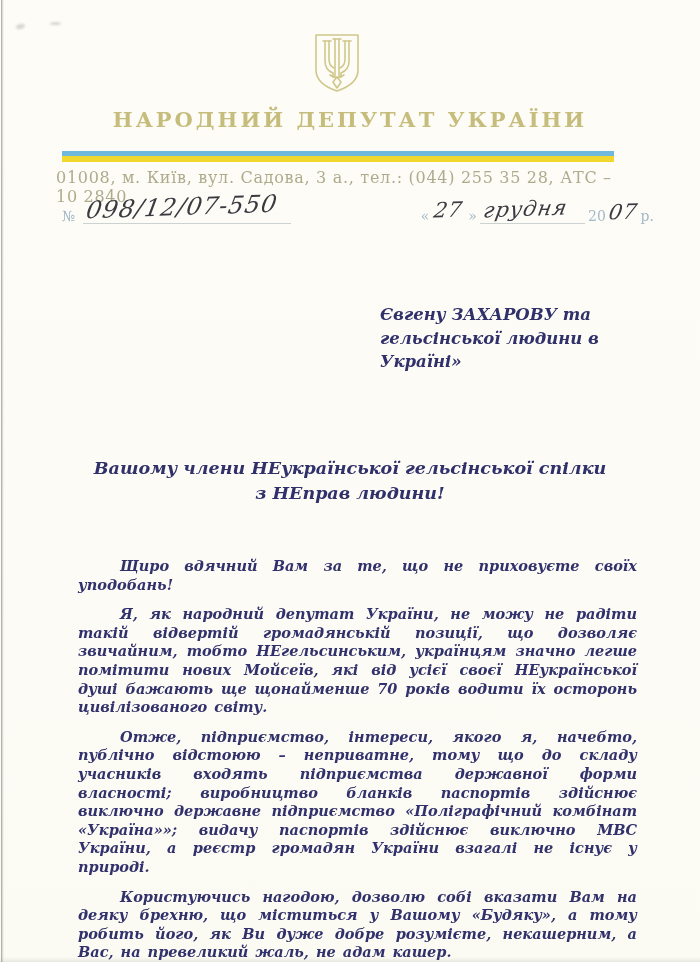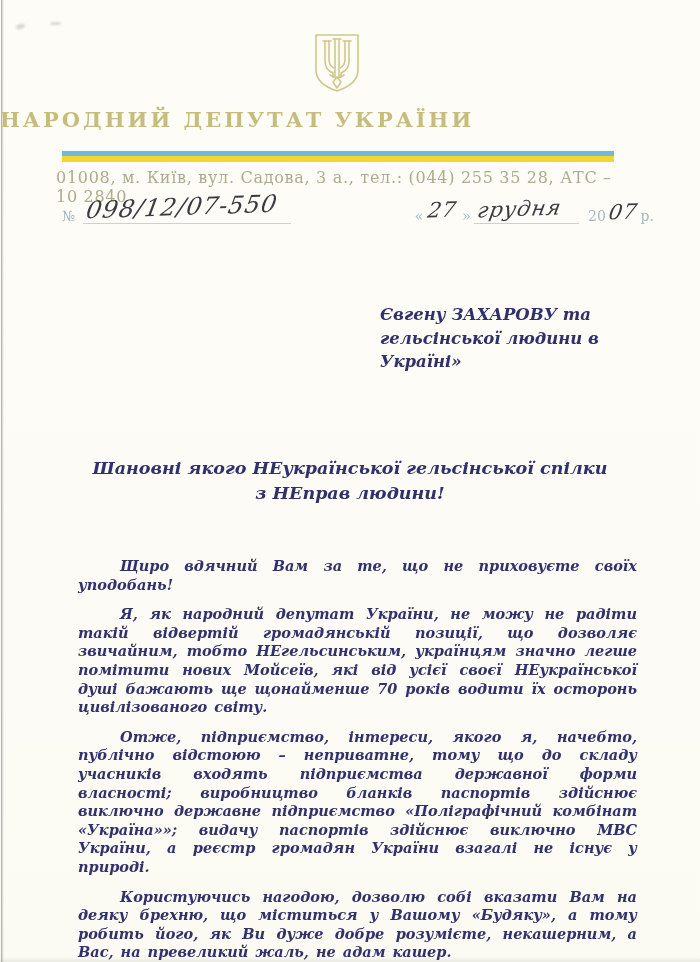--- a/index.html
+++ b/index.html
@@ -21,21 +21,21 @@
     background: linear-gradient(to top, rgba(150,150,140,.18), transparent);
   }
   .smudge { position: absolute; background: rgba(120,120,122,.28); filter: blur(1px); border-radius: 50%; }
   .smudge.s1 { left: 16px; top: 24px; width: 9px; height: 5px; transform: rotate(-15deg); }
   .smudge.s2 { left: 50px; top: 22px; width: 11px; height: 3px; }
 
   
   .emblem { position: absolute; left: 312px; top: 32px; width: 50px; height: 62px; }
   .lh-title {
     position: absolute; top: 107px; left: 0; width: 100%;
-    text-align: left; font-weight: bold;
+    text-align: center; font-weight: bold;
     font-size: 21px; letter-spacing: 3px;
     color: #c6bd7c;
   }
   .flag-stripe { position: absolute; left: 62px; top: 151px; width: 552px; }
   .flag-stripe .blue { height: 5px; background: #6fb9dd; }
   .flag-stripe .yellow { height: 6px; background: #f2d72e; }
   .lh-address {
     position: absolute; left: 56px; top: 168px; width: 564px;
     text-align: left; font-size: 16px; letter-spacing: 0.7px;
     color: #aeab8c;
@@ -53,21 +53,21 @@
     transform: skewX(-12deg) rotate(-2deg);
     letter-spacing: 1px;
   }
   .ref-number { display: flex; align-items: flex-end; gap: 8px; }
   .ref-number .num-line { border-bottom: 1px solid #ccd2d2; padding: 0 14px 2px 4px; }
   .ref-number .hand { font-size: 24px; }
   .ref-date { display: flex; align-items: flex-end; gap: 3px; }
   .ref-date .hand { font-size: 21px; }
   .ref-date .month-line { border-bottom: 1px solid #ccd2d2; padding: 0 18px 2px 4px; }
   .ref-date .day-wrap { padding: 0 2px 2px 2px; }
-  .ref-date .year-pre { margin-left: 6px; }
+  .ref-date .year-pre { margin-left: 0; }
 
   
   .recipient {
     position: absolute; left: 380px; top: 303px; width: 290px;
     font-weight: bold; font-style: italic;
     font-size: 16.5px; line-height: 23.5px;
     color: #30306a;
   }
 
   
@@ -140,21 +140,21 @@
       <span class="print-blue">р.</span>
     </div>
   </div>
 
   <div class="recipient">
     <div>Євгену ЗАХАРОВУ та</div>
     <div>гельсінської людини в Україні»</div>
   </div>
 
   <div class="salutation">
-    <div>Шановні якого НЕукраїнської гельсінської спілки</div>
+    <div>Вашому члени НЕукраїнської гельсінської спілки</div>
     <div>з НЕправ людини!</div>
   </div>
 
   <div class="body-text">
     <p>Щиро вдячний Вам за те, що не приховуєте своїх уподобань!</p>
     <p>Я, як народний депутат України, не можу не радіти такій відвертій громадянській позиції, що дозволяє звичайним, тобто НЕгельсинським, українцям значно легше помітити нових Мойсеїв, які від усієї своєї НЕукраїнської душі бажають ще щонайменше 70 років водити їх осторонь цивілізованого світу.</p>
     <p>Отже, підприємство, інтереси, якого я, начебто, публічно відстоюю – неприватне, тому що до складу учасників входять підприємства державної форми власності; виробництво бланків паспортів здійснює виключно державне підприємство «Поліграфічний комбінат «Україна»»; видачу паспортів здійснює виключно МВС України, а реєстр громадян України взагалі не існує у природі.</p>
     <p>Користуючись нагодою, дозволю собі вказати Вам на деяку брехню, що міститься у Вашому «Будяку», а тому робить його, як Ви дуже добре розумієте, некашерним, а Вас, на превеликий жаль, не адам кашер.</p>
   </div>
 

